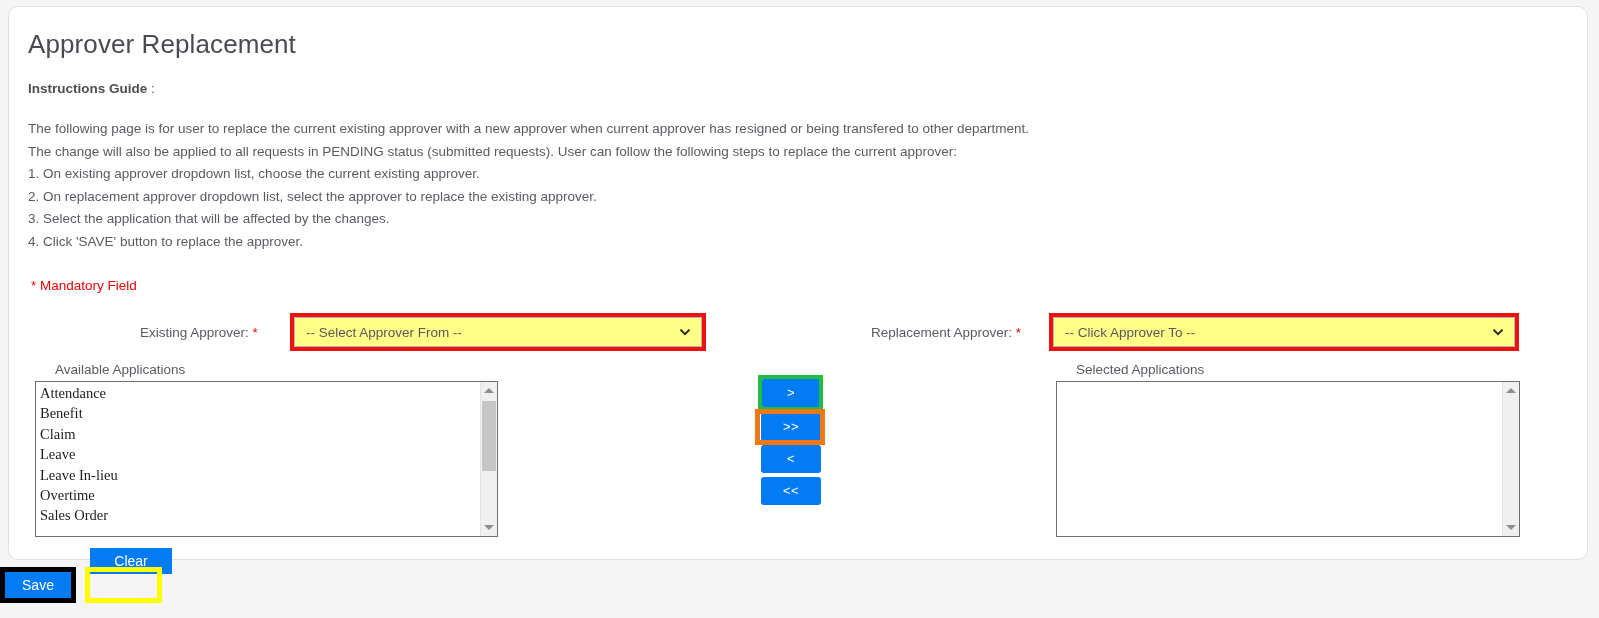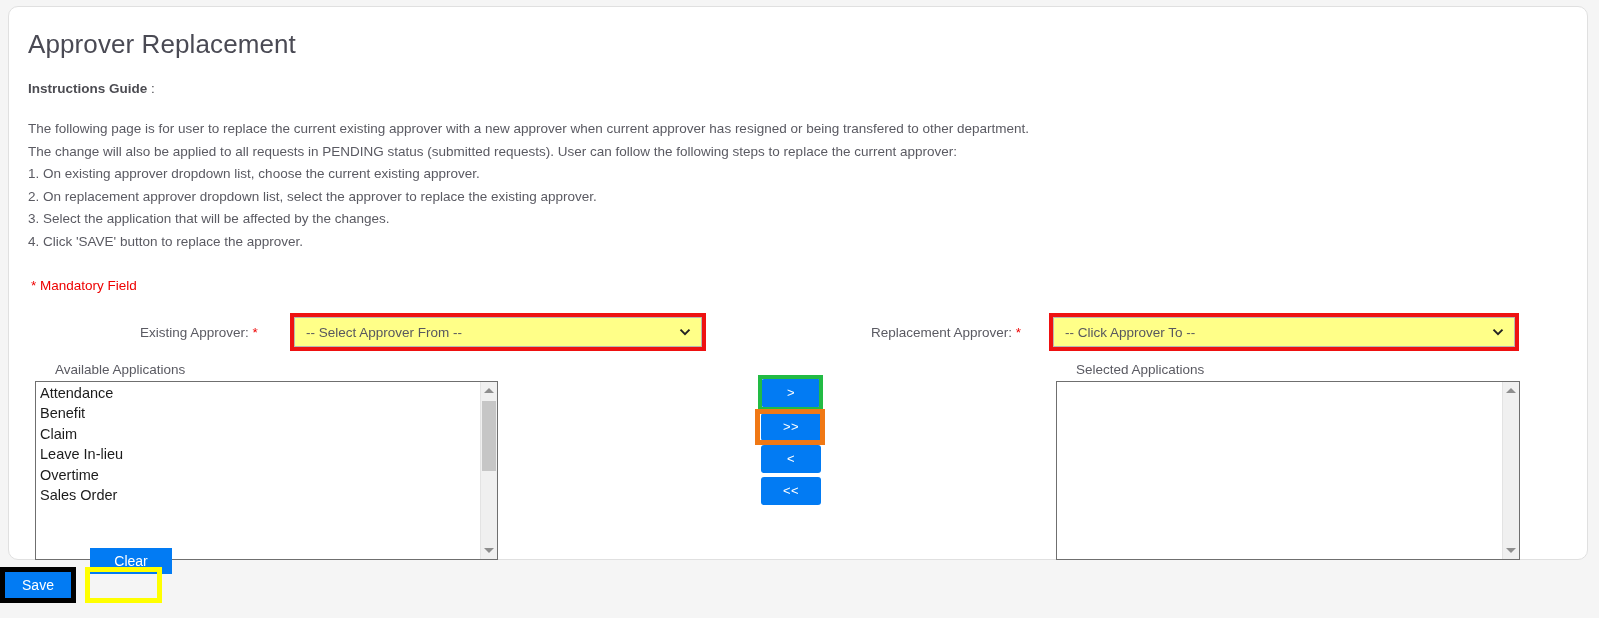--- a/index.html
+++ b/index.html
@@ -130,25 +130,26 @@
     white-space: nowrap;
     top: 355px;
     margin-left: 20px;
   }
   #available-caption { left: 26px; }
   #selected-caption  { left: 1047px; }
 
   .listbox {
     position: absolute;
     top: 374px;
-    height: 179px;
+    height: 156px;
     background: #ffffff;
     border: 1px solid #6f6f6f;
     box-sizing: border-box;
     overflow: hidden;
+    font-family: Liberation Serif, serif;
   }
   #available-listbox { left: 26px;   width: 463px; }
   #selected-listbox  { left: 1047px; width: 464px; }
 
   .listbox-items {
     position: absolute;
     left: 0; top: 0; right: 17px; bottom: 0;
     padding: 1px 0 0 3px;
     overflow: hidden;
   }
@@ -318,20 +319,21 @@
       </span>
     </div>
   </div>
 
   <div class="list-caption" id="available-caption">Available Applications</div>
   <div class="listbox" id="available-listbox">
     <div class="listbox-items" id="available-items">
         <div class="listbox-item">Attendance</div>
         <div class="listbox-item">Benefit</div>
         <div class="listbox-item">Claim</div>
+        <div class="listbox-item">Leave</div>
         <div class="listbox-item">Leave In-lieu</div>
         <div class="listbox-item">Overtime</div>
         <div class="listbox-item">Sales Order</div>
       </div>
     <div class="sbar">
       <div class="sbar-arrow up">
           <i></i>
         </div>
       <div class="sbar-thumb" id="available-thumb"></div>
       <div class="sbar-arrow down">

